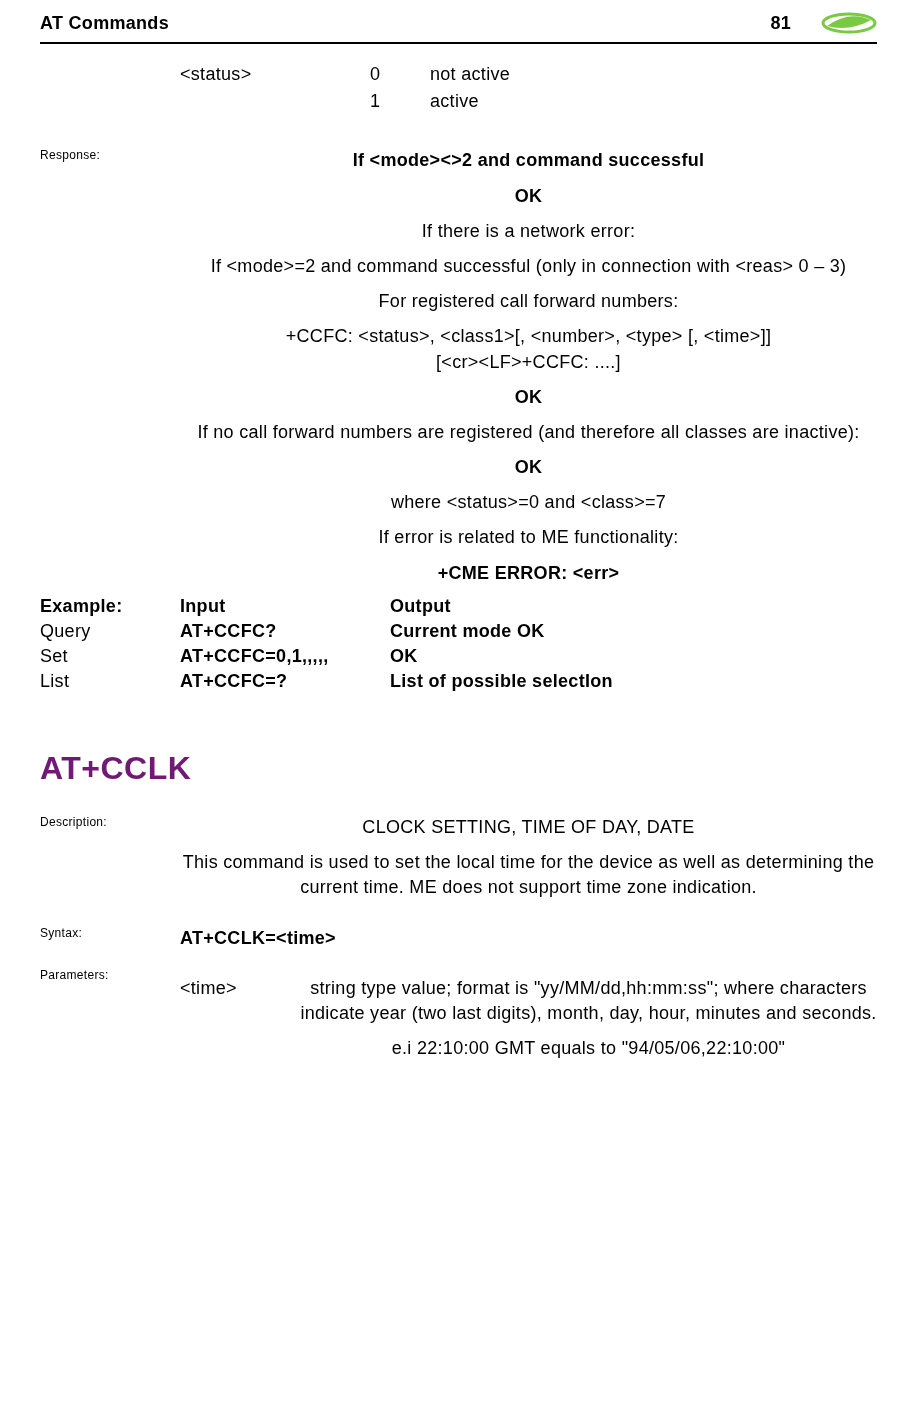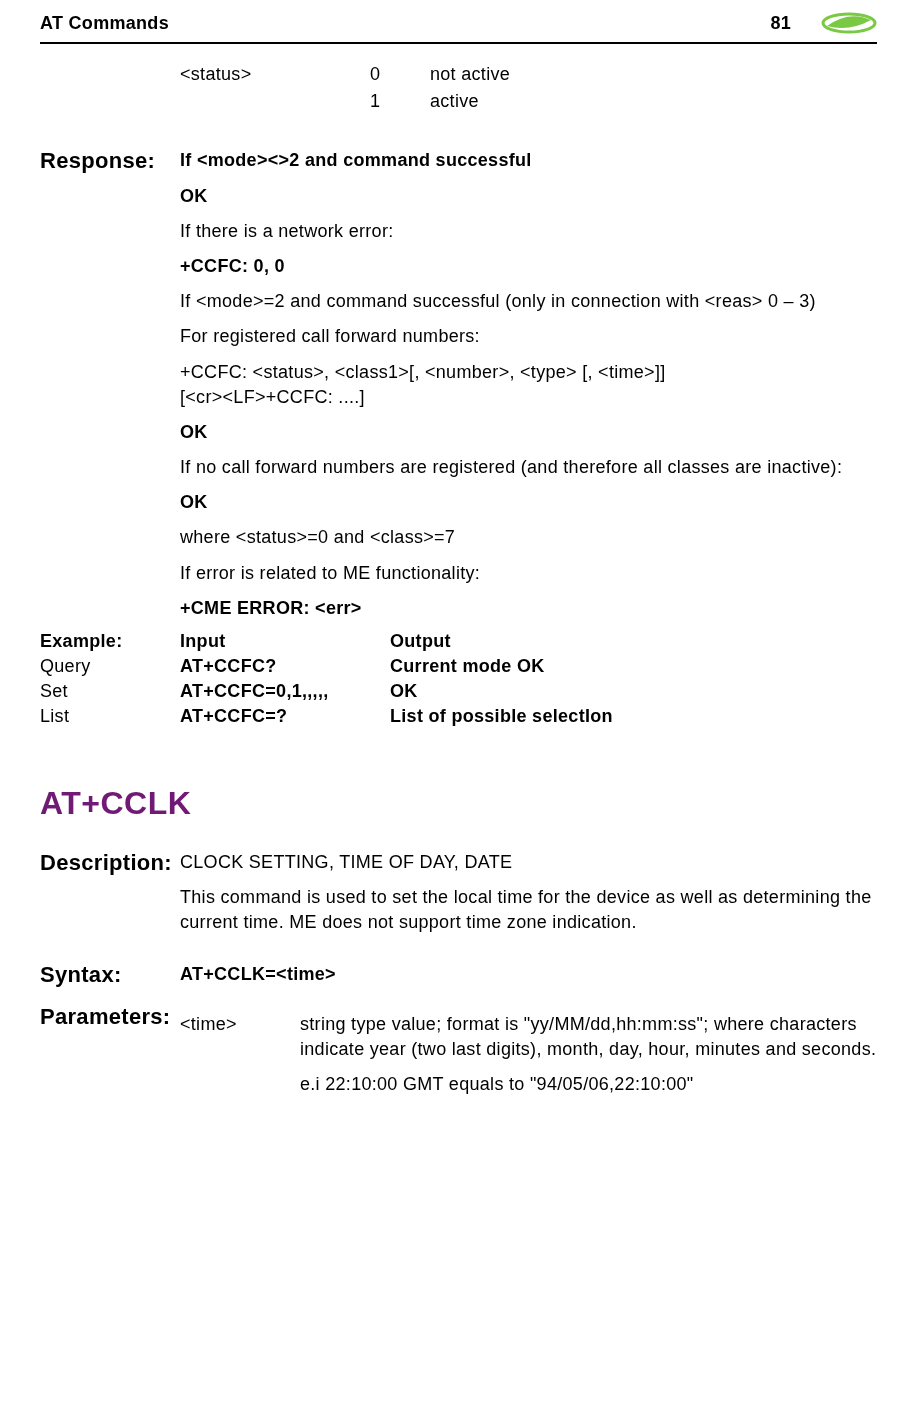--- a/index.html
+++ b/index.html
@@ -43,37 +43,37 @@
     border-top: 2px solid #000;
     margin: 4px 0 18px 0;
   }
   .row {
     display: flex;
     align-items: flex-start;
   }
   .label-col {
     width: 140px;
     flex: 0 0 140px;
-    font-weight: bold;
-    font-size: 22px;
+    font-weight: normal;
+    font-size: 12px;
   }
   .body-col {
     flex: 1;
     font-size: 18px;
     line-height: 1.4;
   }
   .status-row {
     display: flex;
     margin-bottom: 2px;
   }
   .status-row .s1 { width: 190px; }
   .status-row .s2 { width: 60px; }
   .status-row .s3 { flex: 1; }
   .bold { font-weight: bold; }
-  .sect-p { margin: 0 0 10px 0; }
+  .sect-p { margin: 0 0 10px 0; text-align: center; }
   .example-table {
     margin-top: 6px;
   }
   .example-row {
     display: flex;
     font-size: 18px;
     margin-bottom: 4px;
   }
   .example-row .c1 { width: 140px; font-weight: bold; }
   .example-row .c2 { width: 210px; font-weight: bold; }
@@ -146,21 +146,20 @@
 
   <div class="gap"></div>
     <div class="gap"></div>
 
   <div class="row">
     <div class="label-col">Response:</div>
     <div class="body-col">
       <p class="sect-p bold">If &lt;mode&gt;&lt;&gt;2 and command successful</p>
       <p class="sect-p bold">OK</p>
       <p class="sect-p">If there is a network error:</p>
-      <p class="sect-p bold">+CCFC: 0, 0</p>
       <p class="sect-p">If &lt;mode&gt;=2 and command successful (only in connection with &lt;reas&gt; 0 – 3)</p>
       <p class="sect-p">For registered call forward numbers:</p>
       <p class="sect-p" style="margin-bottom:0">+CCFC: &lt;status&gt;, &lt;class1&gt;[, &lt;number&gt;, &lt;type&gt; [, &lt;time&gt;]]</p>
       <p class="sect-p">[&lt;cr&gt;&lt;LF&gt;+CCFC: ....]</p>
       <p class="sect-p bold">OK</p>
       <p class="sect-p">If no call forward numbers are registered (and therefore all classes are inactive):</p>
       <p class="sect-p bold">OK</p>
       <p class="sect-p">where &lt;status&gt;=0 and &lt;class&gt;=7</p>
       <p class="sect-p">If error is related to ME functionality:</p>
       <p class="sect-p bold" style="margin-bottom:4px">+CME ERROR: &lt;err&gt;</p>

